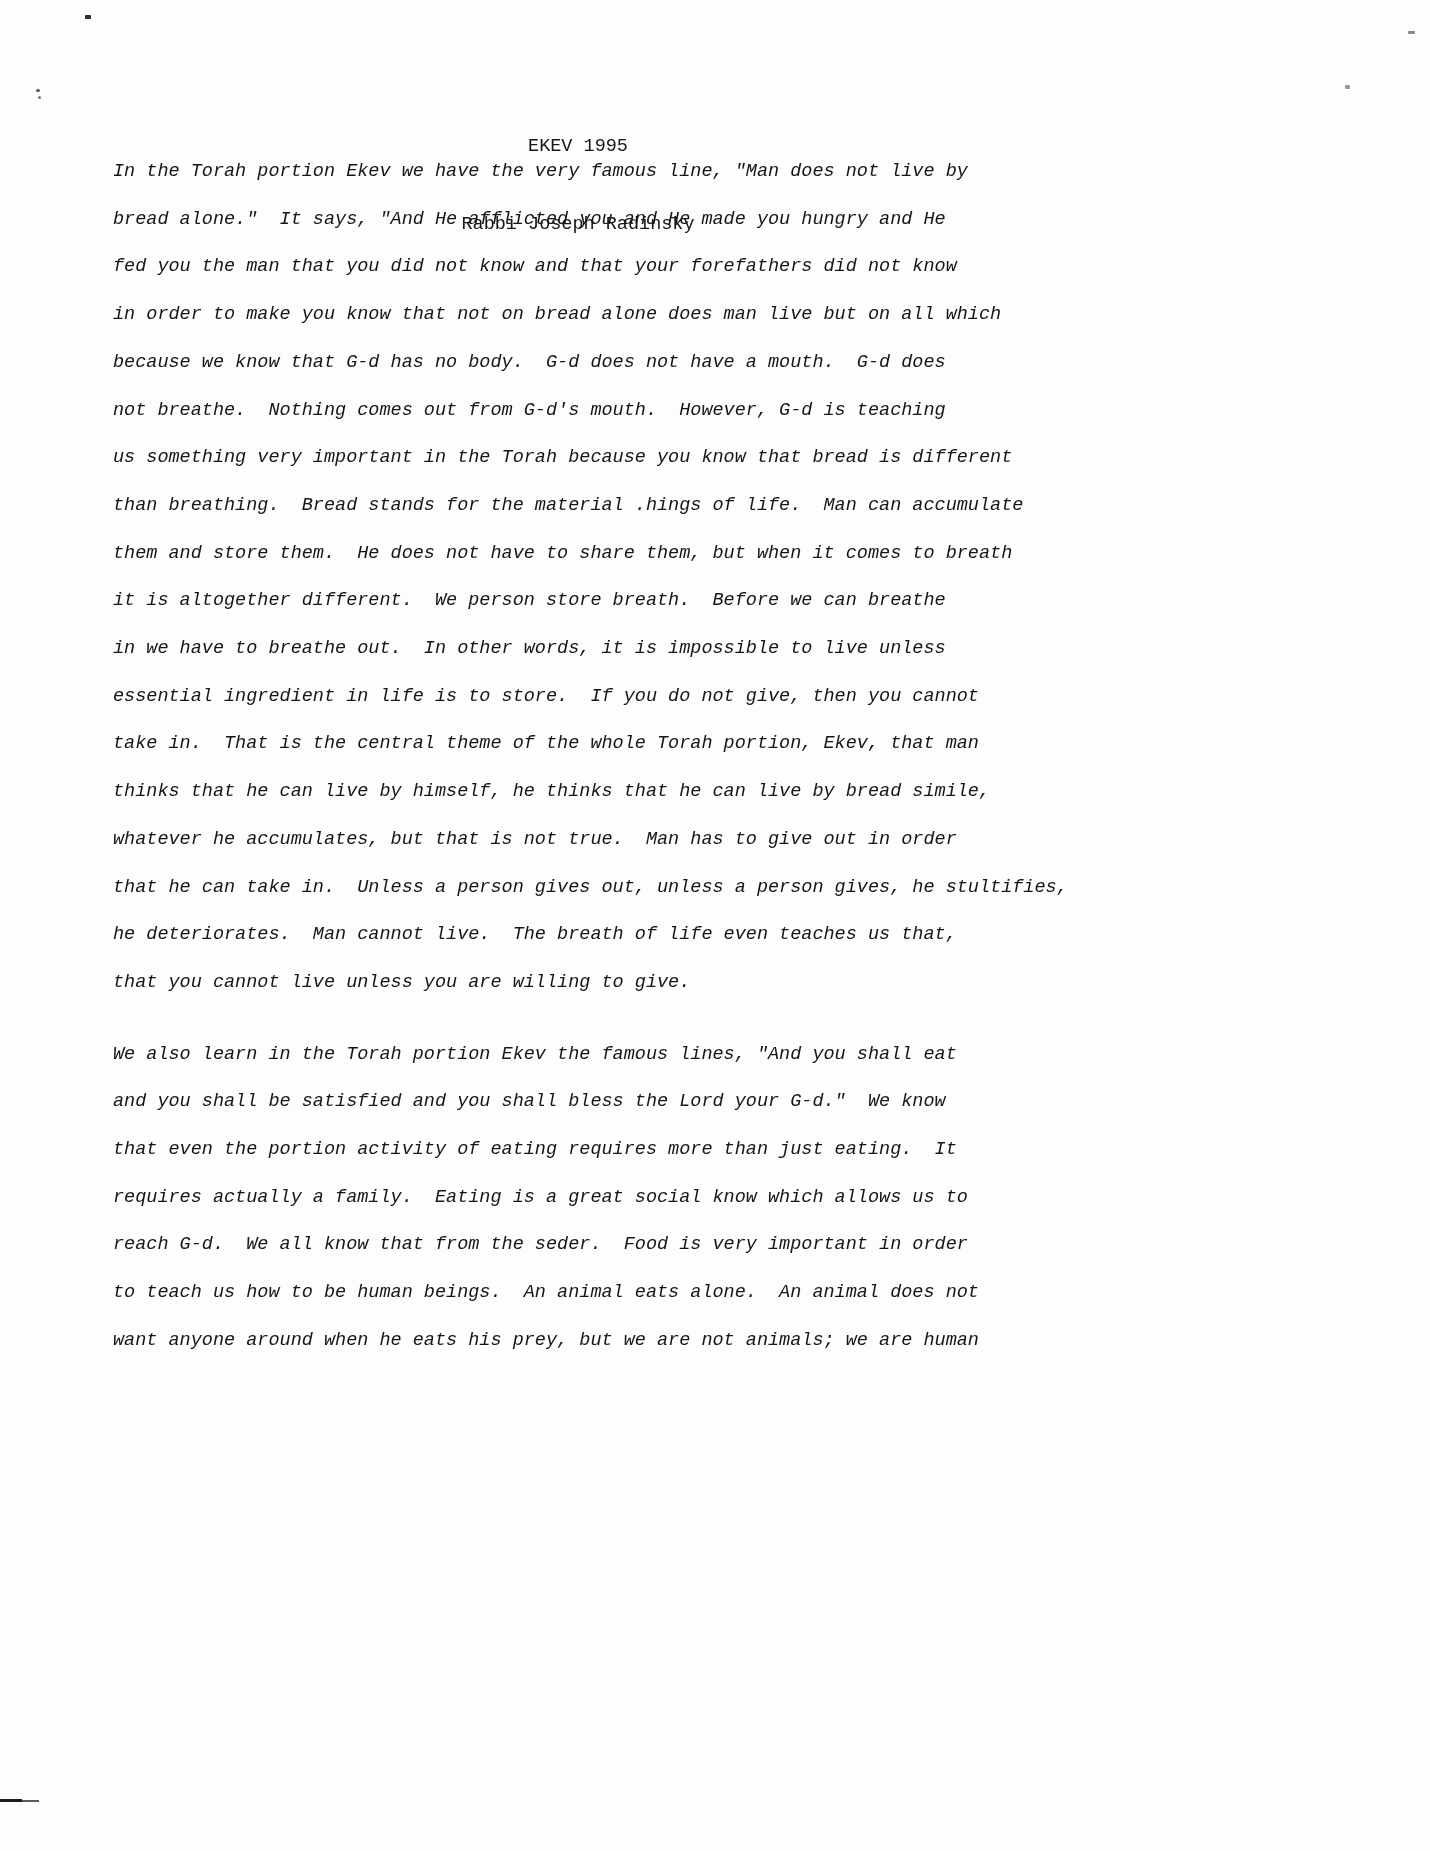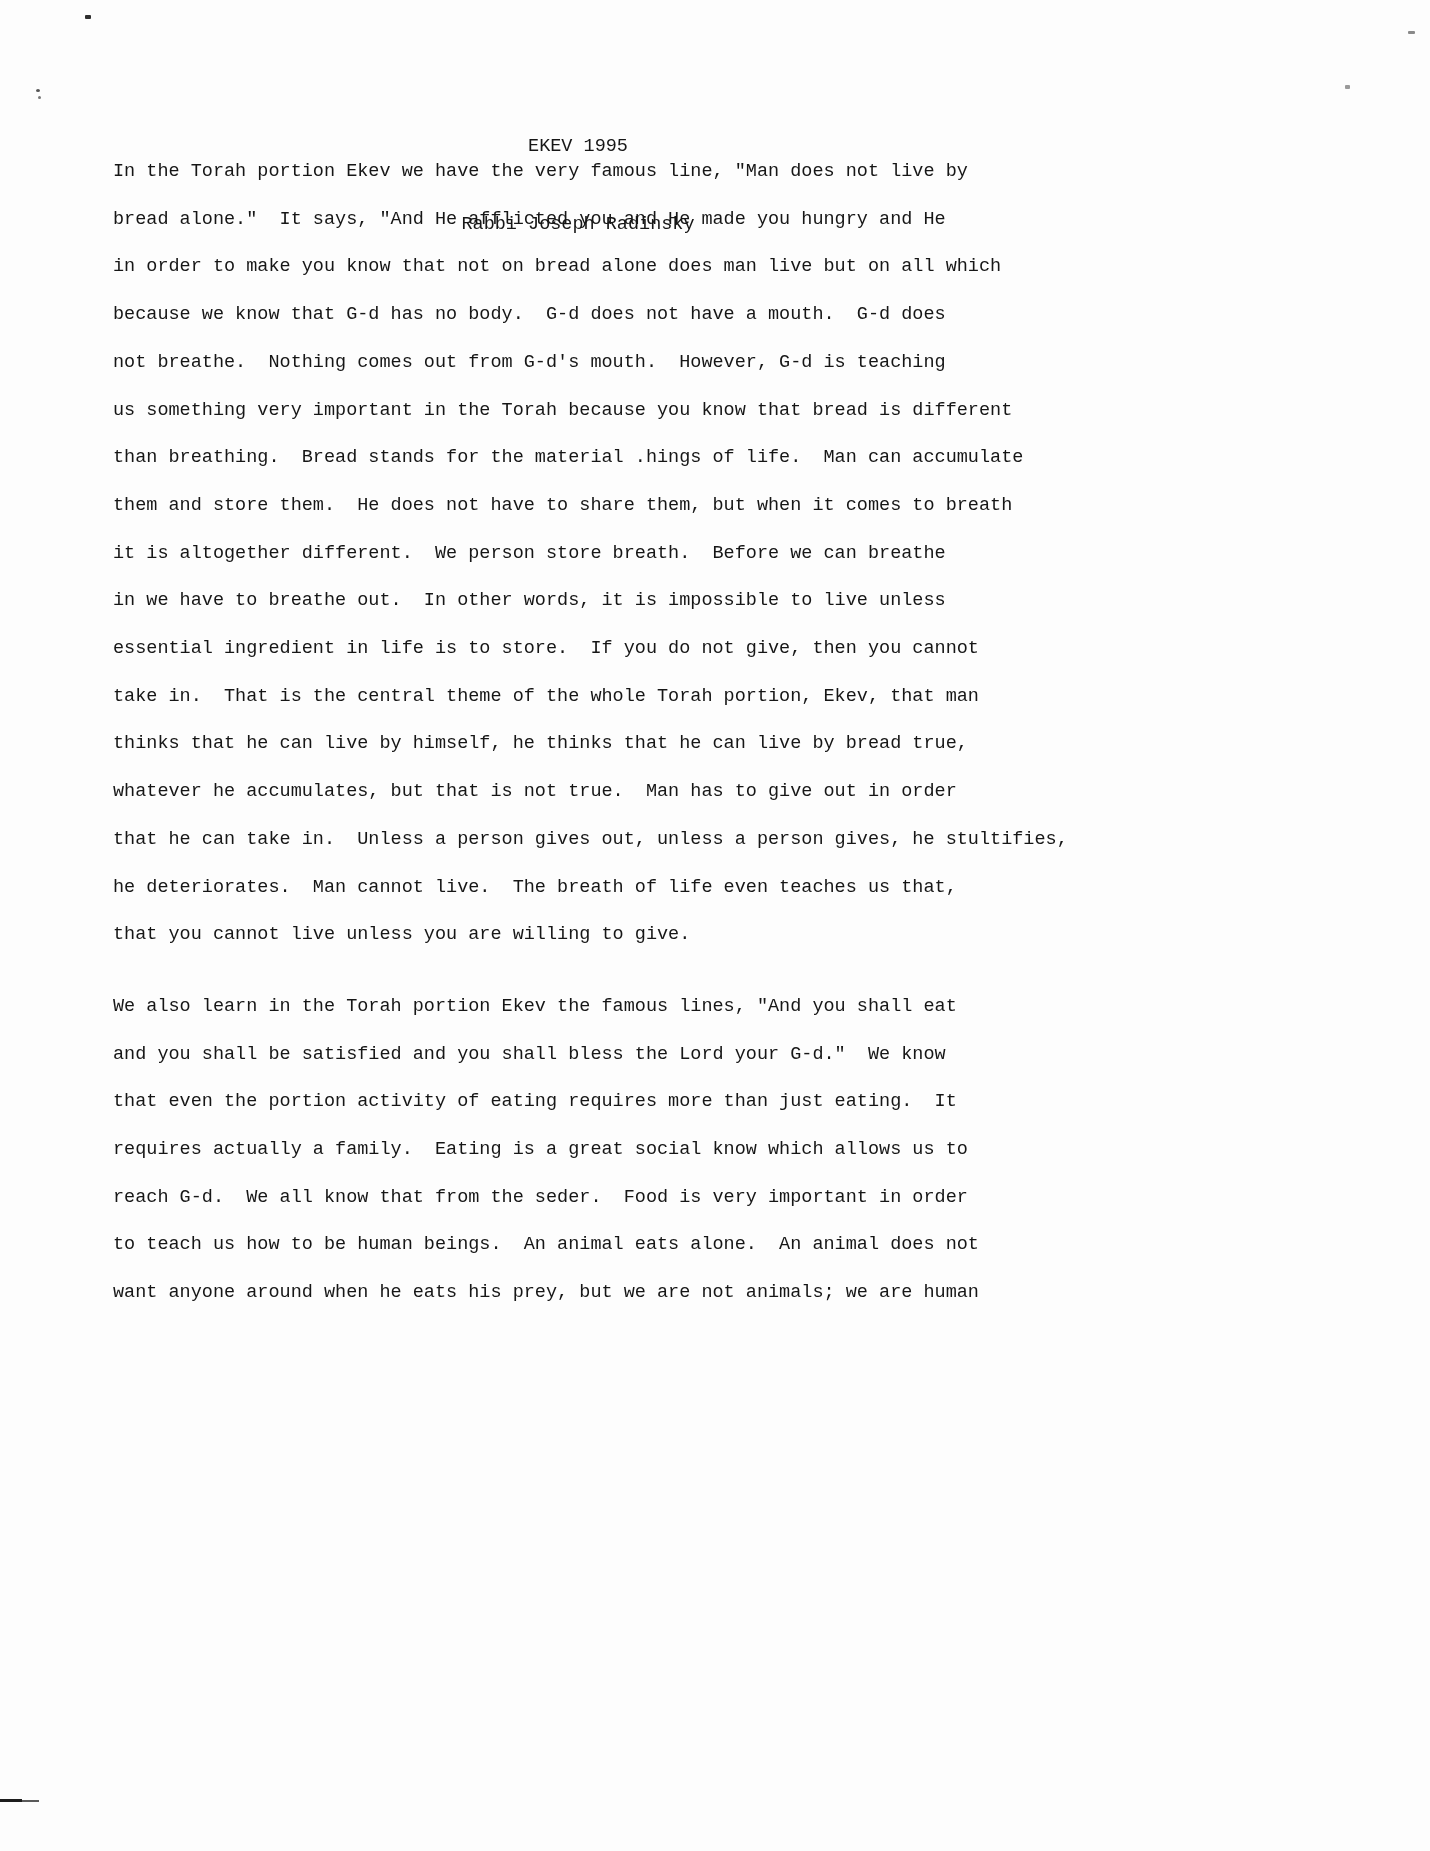--- a/index.html
+++ b/index.html
@@ -25,20 +25,21 @@
     font-size: 18.5px;
     line-height: 26px;
     white-space: pre;
     font-family: Liberation Mono, monospace;
   }
   .body-text {
     position: absolute;
     left: 113px;
     top: 148px;
     width: 1290px;
+    font-style: italic;
   }
   .para { margin: 0; }
   .para + .para { margin-top: 24px; }
   .line {
     font-size: 18.5px;
     line-height: 47.7px;
     white-space: pre;
     letter-spacing: 0px;
   }
   
@@ -66,31 +67,32 @@
 
   <div class="title-block">
     <div>EKEV 1995</div>
     <div>Rabbi Joseph Radinsky</div>
   </div>
 
   <div class="body-text">
     <div class="para">
       <div class="line">In the Torah portion Ekev we have the very famous line, "Man does not live by</div>
       <div class="line">bread alone."  It says, "And He afflicted you and He made you hungry and He</div>
+      <div class="line">fed you the man that you did not know and that your forefathers did not know</div>
       <div class="line">in order to make you know that not on bread alone does man live but on all which</div>
       <div class="line">because we know that G-d has no body.  G-d does not have a mouth.  G-d does</div>
       <div class="line">not breathe.  Nothing comes out from G-d's mouth.  However, G-d is teaching</div>
       <div class="line">us something very important in the Torah because you know that bread is different</div>
       <div class="line">than breathing.  Bread stands for the material .hings of life.  Man can accumulate</div>
       <div class="line">them and store them.  He does not have to share them, but when it comes to breath</div>
       <div class="line">it is altogether different.  We person store breath.  Before we can breathe</div>
       <div class="line">in we have to breathe out.  In other words, it is impossible to live unless</div>
       <div class="line">essential ingredient in life is to store.  If you do not give, then you cannot</div>
       <div class="line">take in.  That is the central theme of the whole Torah portion, Ekev, that man</div>
-      <div class="line">thinks that he can live by himself, he thinks that he can live by bread true,</div>
+      <div class="line">thinks that he can live by himself, he thinks that he can live by bread simile,</div>
       <div class="line">whatever he accumulates, but that is not true.  Man has to give out in order</div>
       <div class="line">that he can take in.  Unless a person gives out, unless a person gives, he stultifies,</div>
       <div class="line">he deteriorates.  Man cannot live.  The breath of life even teaches us that,</div>
       <div class="line">that you cannot live unless you are willing to give.</div>
     </div>
     <div class="para">
       <div class="line">We also learn in the Torah portion Ekev the famous lines, "And you shall eat</div>
       <div class="line">and you shall be satisfied and you shall bless the Lord your G-d."  We know</div>
       <div class="line">that even the portion activity of eating requires more than just eating.  It</div>
       <div class="line">requires actually a family.  Eating is a great social know which allows us to</div>

